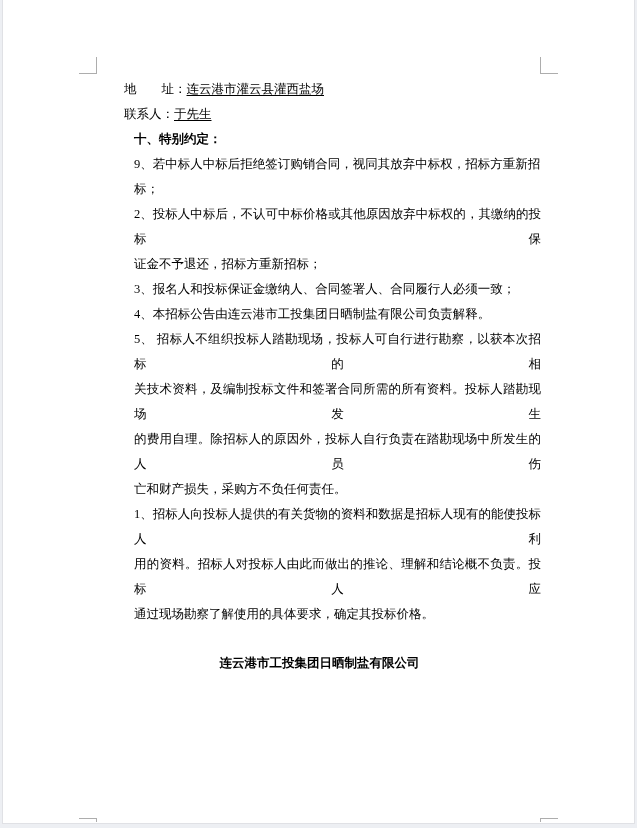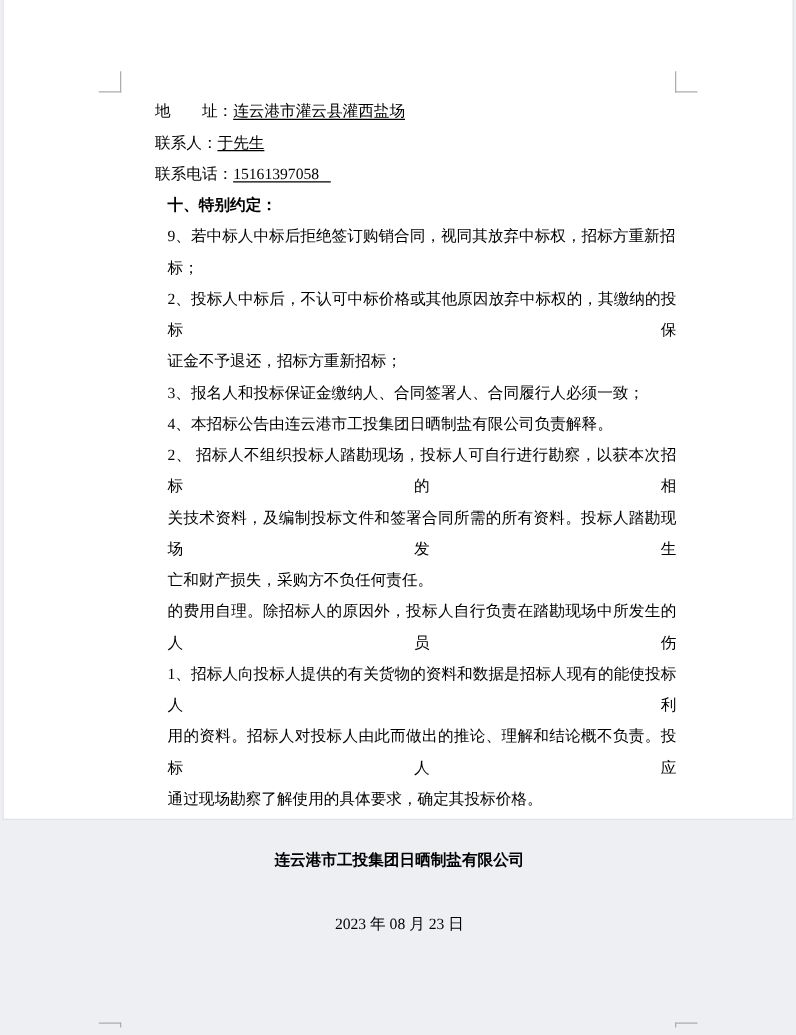--- a/index.html
+++ b/index.html
@@ -14,21 +14,21 @@
   body {
     width: 637px; height: 828px;
     background: var(--canvas-bg);
     overflow: hidden;
     position: relative;
     font-family: "Liberation Serif", "DejaVu Serif", serif;
     color: var(--text-color);
   }
   .page {
     position: absolute; left: 2px; top: 0;
-    width: 633px; height: 656px;
+    width: 633px; height: 824px;
     background: var(--page-bg);
     border: 1px solid var(--page-border);
     border-top: none;
   }
   
   .mark { position: absolute; }
   .mark.tl { left: 76px; top: 57px; width: 18px; height: 17px;
              border-right: 1px solid var(--crop-mark); border-bottom: 1px solid var(--crop-mark); }
   .mark.tr { left: 537px; top: 57px; width: 18px; height: 17px;
              border-left: 1px solid var(--crop-mark); border-bottom: 1px solid var(--crop-mark); }
@@ -60,33 +60,31 @@
 <div class="page">
   <div class="mark tl"></div>
   <div class="mark tr"></div>
   <div class="mark bl"></div>
   <div class="mark br"></div>
 
   <div class="content">
     <div>
         <div class="contact-row"><span>地　　址：</span><span class="value">连云港市灌云县灌西盐场</span></div>
         <div class="contact-row"><span>联系人：</span><span class="value">于先生</span></div>
-        <div class="contact-row"><span>联系电话：</span><span class="value numeric">15161397058</span></div>
       </div>
     <div class="clause-line section-title">十、特别约定：</div>
     <div>
         <div class="clause-line">9、若中标人中标后拒绝签订购销合同，视同其放弃中标权，招标方重新招标；</div>
         <div class="clause-line fill">2、投标人中标后，不认可中标价格或其他原因放弃中标权的，其缴纳的投标保</div>
         <div class="clause-line">证金不予退还，招标方重新招标；</div>
         <div class="clause-line">3、报名人和投标保证金缴纳人、合同签署人、合同履行人必须一致；</div>
         <div class="clause-line">4、本招标公告由连云港市工投集团日晒制盐有限公司负责解释。</div>
-        <div class="clause-line fill">2、 招标人不组织投标人踏勘现场，投标人可自行进行勘察，以获本次招标的相</div>
+        <div class="clause-line fill">5、 招标人不组织投标人踏勘现场，投标人可自行进行勘察，以获本次招标的相</div>
         <div class="clause-line fill">关技术资料，及编制投标文件和签署合同所需的所有资料。投标人踏勘现场发生</div>
+        <div class="clause-line fill">的费用自理。除招标人的原因外，投标人自行负责在踏勘现场中所发生的人员伤</div>
         <div class="clause-line">亡和财产损失，采购方不负任何责任。</div>
-        <div class="clause-line fill">的费用自理。除招标人的原因外，投标人自行负责在踏勘现场中所发生的人员伤</div>
         <div class="clause-line fill">1、招标人向投标人提供的有关货物的资料和数据是招标人现有的能使投标人利</div>
         <div class="clause-line fill">用的资料。招标人对投标人由此而做出的推论、理解和结论概不负责。投标人应</div>
         <div class="clause-line">通过现场勘察了解使用的具体要求，确定其投标价格。</div>
       </div>
     <div class="signature">连云港市工投集团日晒制盐有限公司</div>
-    <div class="sign-date">2023 年 08 月 23 日</div>
   </div>
 </div>
 
 </body></html>

